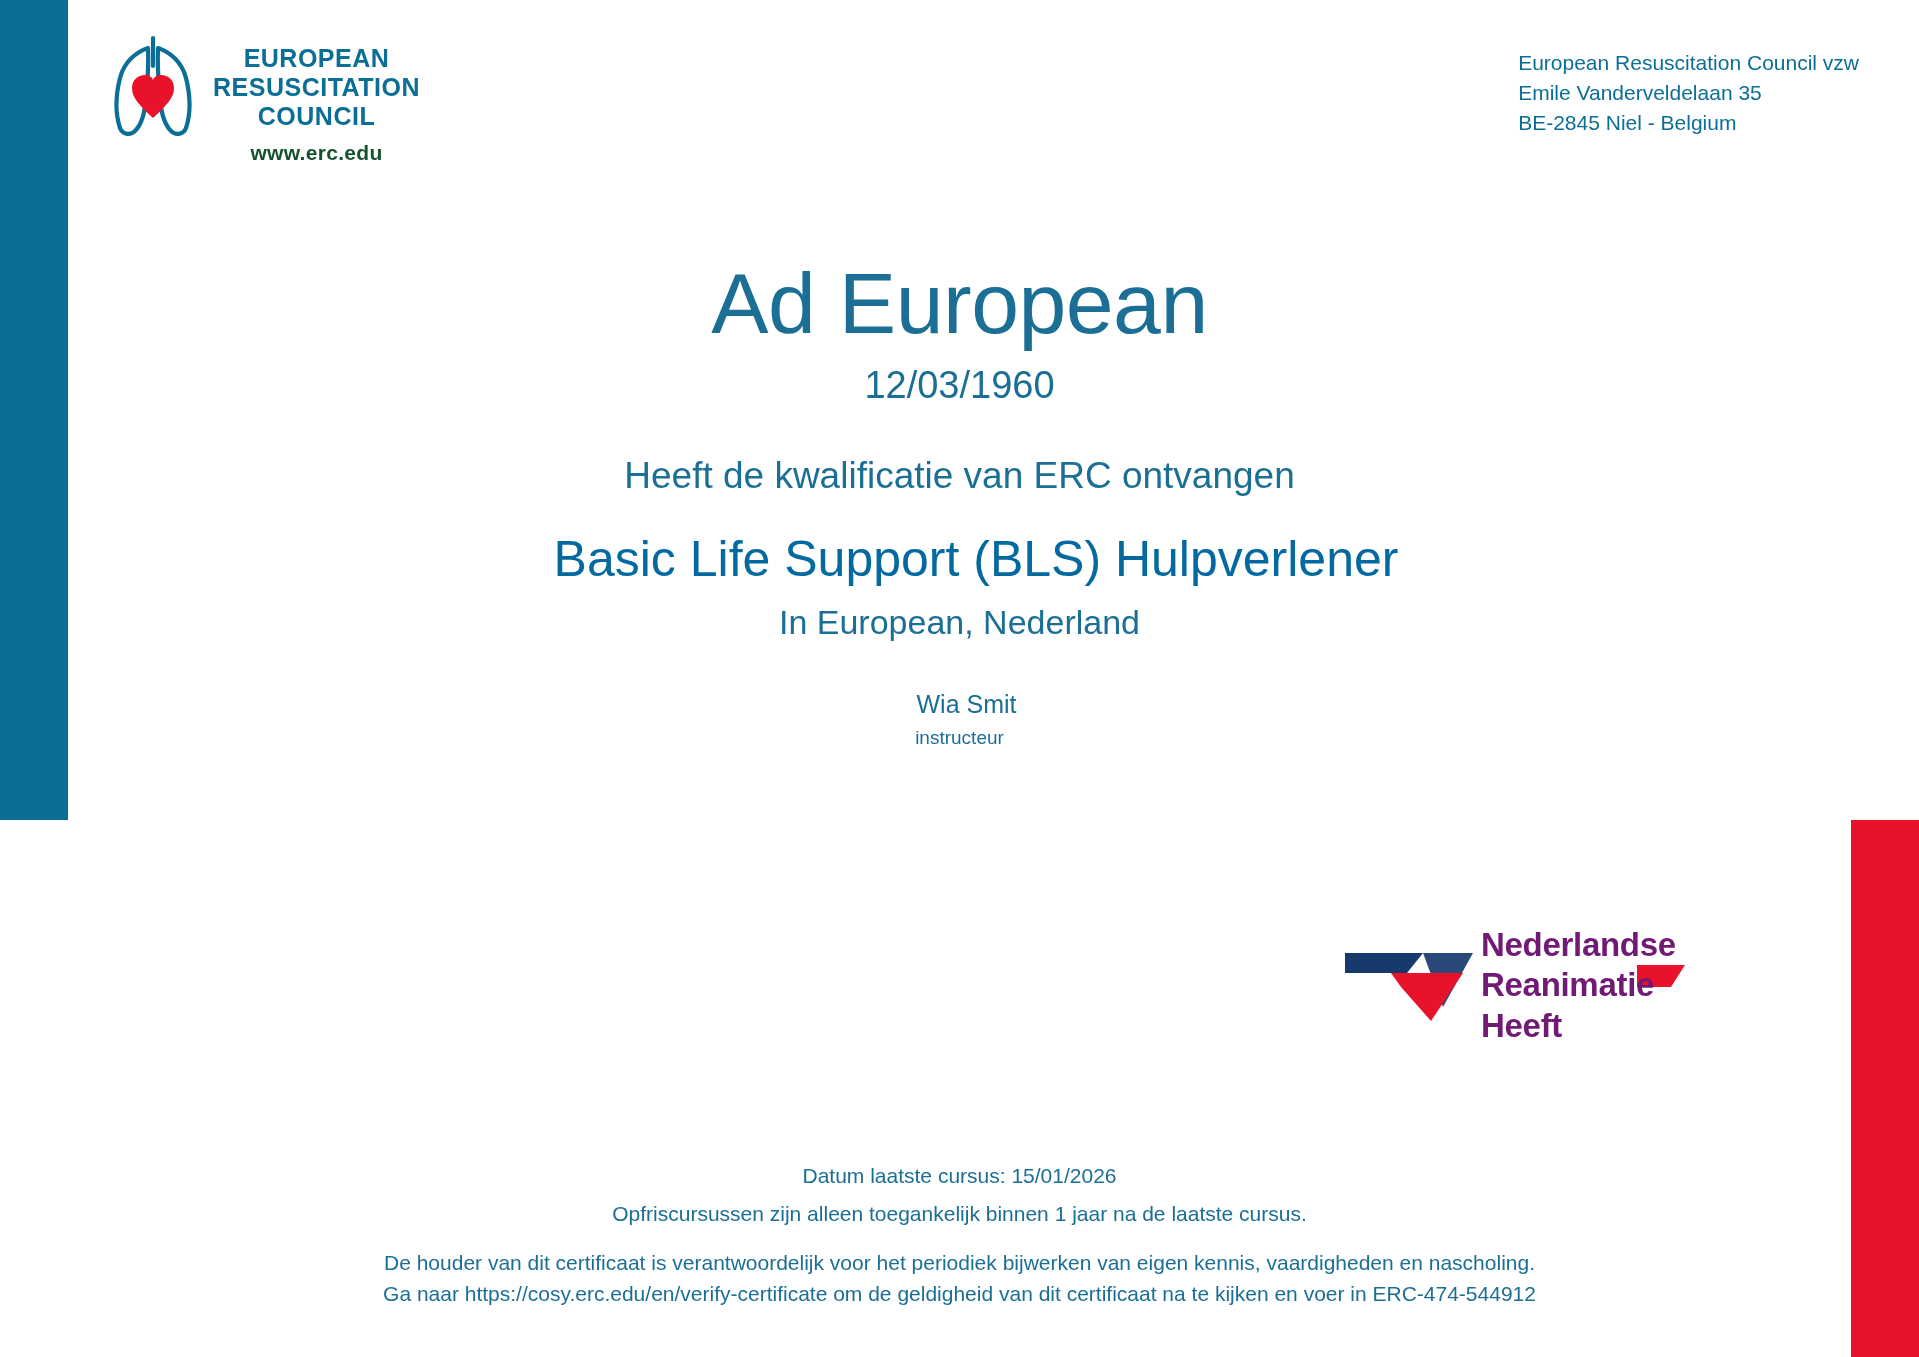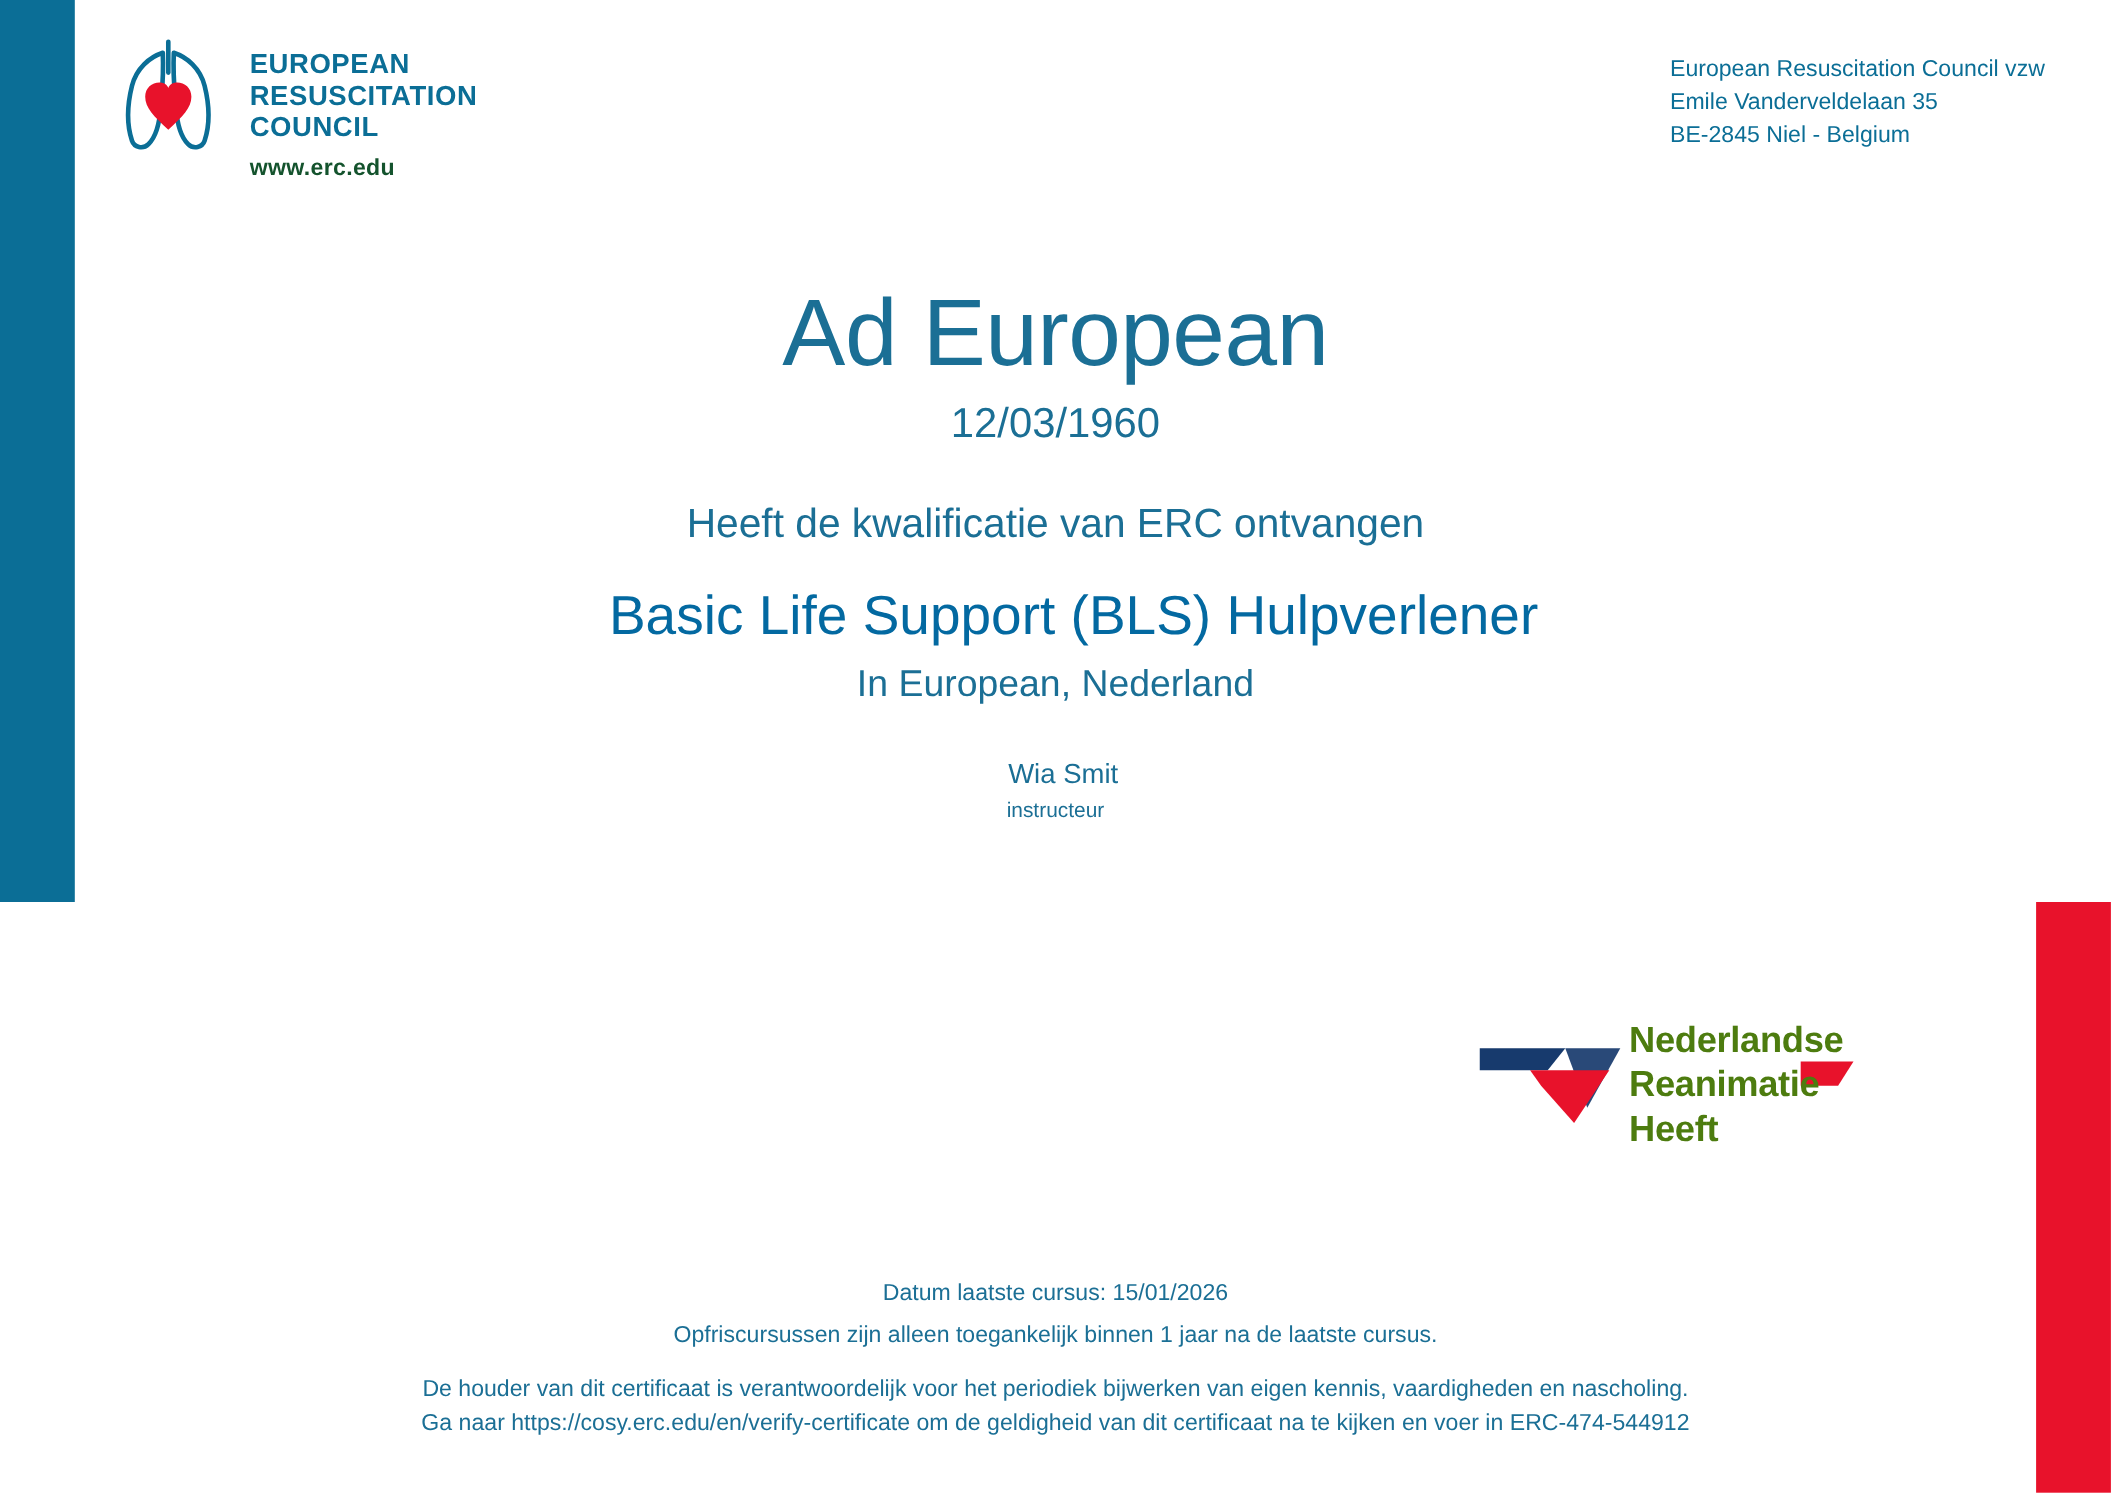--- a/index.html
+++ b/index.html
@@ -49,22 +49,23 @@
     display: flex;
     align-items: flex-start;
   }
   .logo-mark {
     width: 86px;
     height: 110px;
     position: relative;
     flex: 0 0 auto;
   }
   .logo-text-block {
-    margin-left: 31px;
+    margin-left: 17px;
     padding-top: 12px;
+    text-align: center;
   }
   .logo-line {
     font-weight: bold;
     font-size: 25px;
     letter-spacing: 0.5px;
     line-height: 1.16;
     color: #0b6e96;
   }
   .logo-url {
     font-weight: bold;
@@ -140,21 +141,21 @@
     width: 430px;
     height: 115px;
   }
   .nrr-text {
     position: absolute;
     left: 136px;
     top: 0;
     font-weight: bold;
     font-size: 33px;
     line-height: 1.22;
-    color: #4d7c0f;
+    color: #701a75;
     text-align: left;
     letter-spacing: -0.3px;
   }
 
   
   .footer {
     position: absolute;
     left: 68px;
     right: 68px;
     bottom: 48px;

